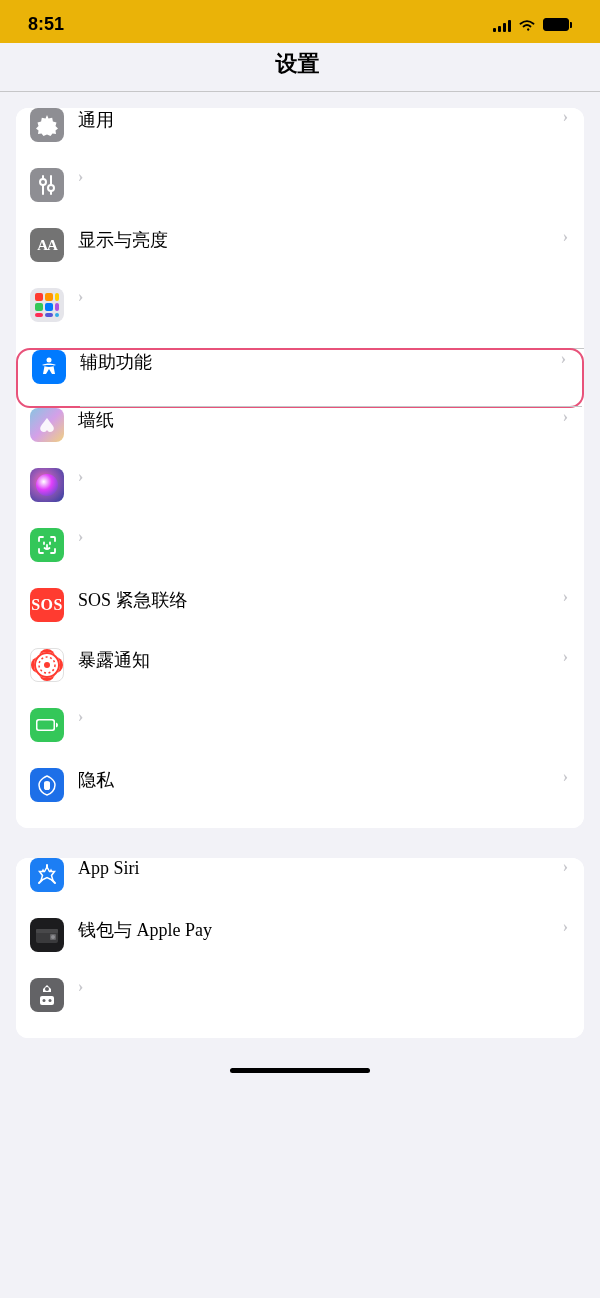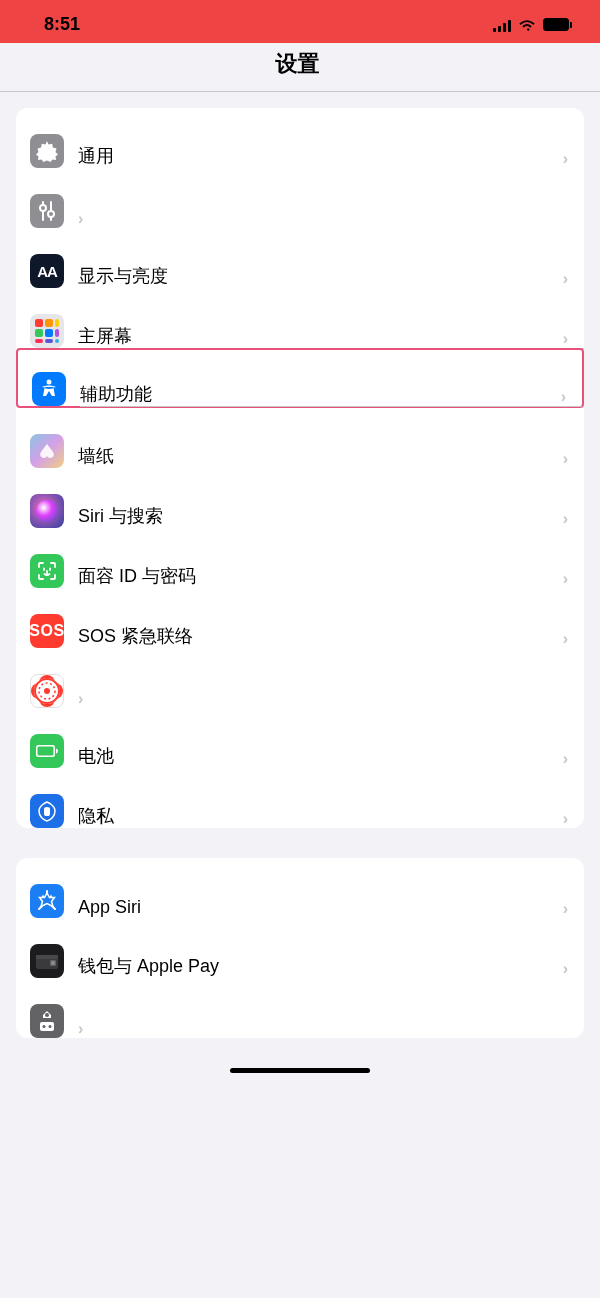--- a/index.html
+++ b/index.html
@@ -11,22 +11,22 @@
       background: #f2f2f7;
       font-family: -apple-system, 'SF Pro Display', 'Helvetica Neue', Arial, sans-serif;
       overflow-x: hidden;
     }
 
     
     .status-bar {
       display: flex;
       justify-content: space-between;
       align-items: center;
-      padding: 14px 28px 8px 44px;
-      background: #ef4444;
+      padding: 14px 28px 8px 28px;
+      background: #eab308;
     }
     .status-time {
       font-size: 18px;
       font-weight: 600;
       color: #000;
     }
     .status-icons {
       display: flex;
       align-items: center;
       gap: 7px;
@@ -96,39 +96,40 @@
     
     .settings-group {
       background: #fff;
       border-radius: 12px;
       margin: 16px 16px 0 16px;
       overflow: hidden;
     }
 
     .settings-item {
       display: flex;
-      align-items: flex-end;
+      align-items: flex-start;
       padding: 0 16px 0 14px;
       min-height: 60px;
       background: #fff;
       position: relative;
       cursor: pointer;
+      font-family: Liberation Serif, serif;
     }
     .settings-item:not(:last-child)::after {
       content: '';
       position: absolute;
       bottom: 0;
       left: 62px;
       right: 0;
       height: 0.5px;
       background: #c6c6c8;
     }
     .settings-item.highlighted {
       border: 2.5px solid #e8527a;
-      border-radius: 4px;
+      border-radius: 14px;
       z-index: 2;
     }
 
     .item-icon {
       width: 34px;
       height: 34px;
       border-radius: 8px;
       display: flex;
       align-items: center;
       justify-content: center;
@@ -147,21 +148,21 @@
 
     .chevron {
       color: #c7c7cc;
       font-size: 16px;
       font-weight: 600;
     }
 
     
     .bg-gray { background: #8e8e93; }
     .bg-gray2 { background: #8e8e93; }
-    .bg-blue { background: #0f172a; }
+    .bg-blue { background: #737373; }
     .bg-blue-access { background: #007aff; }
     .bg-green { background: #34c759; }
     .bg-red { background: #ff3b30; }
     .bg-exposure { background: #fff; border: 1.5px solid #e0e0e0; }
     .bg-battery { background: #34c759; }
     .bg-privacy { background: #1d6fe8; }
     .bg-appstore { background: #1c7ef4; }
     .bg-wallet { background: #1c1c1e; }
     .bg-passwords { background: #636366; }
 
@@ -286,21 +287,20 @@
         <rect x="15" y="5" width="8" height="8" rx="2" fill="#ff9500"></rect>
         <rect x="25" y="5" width="4" height="8" rx="2" fill="#ffcc00"></rect>
         <rect x="5" y="15" width="8" height="8" rx="2" fill="#34c759"></rect>
         <rect x="15" y="15" width="8" height="8" rx="2" fill="#007aff"></rect>
         <rect x="25" y="15" width="4" height="8" rx="2" fill="#af52de"></rect>
         <rect x="5" y="25" width="8" height="4" rx="2" fill="#ff2d55"></rect>
         <rect x="15" y="25" width="8" height="4" rx="2" fill="#5856d6"></rect>
         <rect x="25" y="25" width="4" height="4" rx="2" fill="#32ade6"></rect>
       </svg>
     </div>
-    <span class="item-label">主屏幕</span>
     <span class="chevron">›</span>
   </div>
 
   <div class="settings-item highlighted">
     <div class="item-icon bg-blue-access">
       <svg width="22" height="22" viewBox="0 0 22 22" fill="white">
         <circle cx="11" cy="4" r="2.5"></circle>
         <path d="M11 7.5 C7 7.5 4 9 4 9 L6 9.5 C6 9.5 7 9 11 9 C15 9 16 9.5 16 9.5 L18 9 C18 9 15 7.5 11 7.5 Z"></path>
         <path d="M6.5 10 L5 18 L8 18 L11 13 L14 18 L17 18 L15.5 10 C15.5 10 14 11 11 11 C8 11 6.5 10 6.5 10 Z"></path>
       </svg>
@@ -316,70 +316,68 @@
       </svg>
     </div>
     <span class="item-label">墙纸</span>
     <span class="chevron">›</span>
   </div>
 
   <div class="settings-item">
     <div class="item-icon" style="background: radial-gradient(circle at 40% 40%, #ff69b4 0%, #9b59b6 40%, #2c3e9e 100%);">
       <div class="siri-sphere"></div>
     </div>
-    <span class="item-label">Siri 与搜索</span>
     <span class="chevron">›</span>
   </div>
 
   <div class="settings-item">
     <div class="item-icon bg-green">
       <svg width="22" height="22" viewBox="0 0 22 22" fill="none" stroke="white" stroke-width="1.8" stroke-linecap="round">
         <path d="M3 7 L3 4 Q3 3 4 3 L7 3"></path>
         <path d="M15 3 L18 3 Q19 3 19 4 L19 7"></path>
         <path d="M19 15 L19 18 Q19 19 18 19 L15 19"></path>
         <path d="M7 19 L4 19 Q3 19 3 18 L3 15"></path>
         <line x1="8" y1="8.5" x2="8" y2="10"></line>
         <line x1="14" y1="8.5" x2="14" y2="10"></line>
         <path d="M8.5 14 Q11 16 13.5 14"></path>
         <path d="M11 11 L11 13.5"></path>
       </svg>
     </div>
-    <span class="item-label">面容 ID 与密码</span>
     <span class="chevron">›</span>
   </div>
 
   <div class="settings-item">
     <div class="item-icon bg-red">
       <span style="font-size:16px;font-weight:900;color:#fff;letter-spacing:0.5px;">SOS</span>
     </div>
     <span class="item-label">SOS 紧急联络</span>
     <span class="chevron">›</span>
   </div>
 
   <div class="settings-item">
     <div class="item-icon bg-exposure">
       <div class="exposure-ring" style="color:#ff3b30;">
         <svg width="22" height="22" viewBox="0 0 22 22">
           <circle cx="11" cy="11" r="3" fill="#ff3b30"></circle>
           <circle cx="11" cy="11" r="8" fill="none" stroke="#ff3b30" stroke-width="1.5" stroke-dasharray="2 2.5"></circle>
         </svg>
       </div>
     </div>
+    <span class="item-label">暴露通知</span>
     <span class="chevron">›</span>
   </div>
 
   <div class="settings-item">
     <div class="item-icon bg-battery">
       <svg width="22" height="14" viewBox="0 0 22 14">
         <rect x="0" y="1" width="19" height="12" rx="2.5" fill="white"></rect>
         <rect x="1.5" y="2.5" width="16" height="9" rx="1.5" fill="#34c759"></rect>
         <path d="M20 4.5 L20 9.5 Q22 9 22 7 Q22 5 20 4.5 Z" fill="white"></path>
       </svg>
     </div>
-    <span class="item-label">电池</span>
     <span class="chevron">›</span>
   </div>
 
   <div class="settings-item">
     <div class="item-icon bg-privacy">
       <svg width="22" height="22" viewBox="0 0 22 22" fill="white">
         <path d="M11 2 C11 2 3 5 3 11 C3 16 7 20 11 21 C15 20 19 16 19 11 C19 5 11 2 11 2 Z" fill="none" stroke="white" stroke-width="1.5"></path>
         <path d="M8 9 L8 14 Q8 16 11 16 Q14 16 14 14 L14 9 Q14 7 11 7 Q8 7 8 9 Z"></path>
         <rect x="9" y="11" width="4" height="5" rx="1"></rect>
       </svg>

